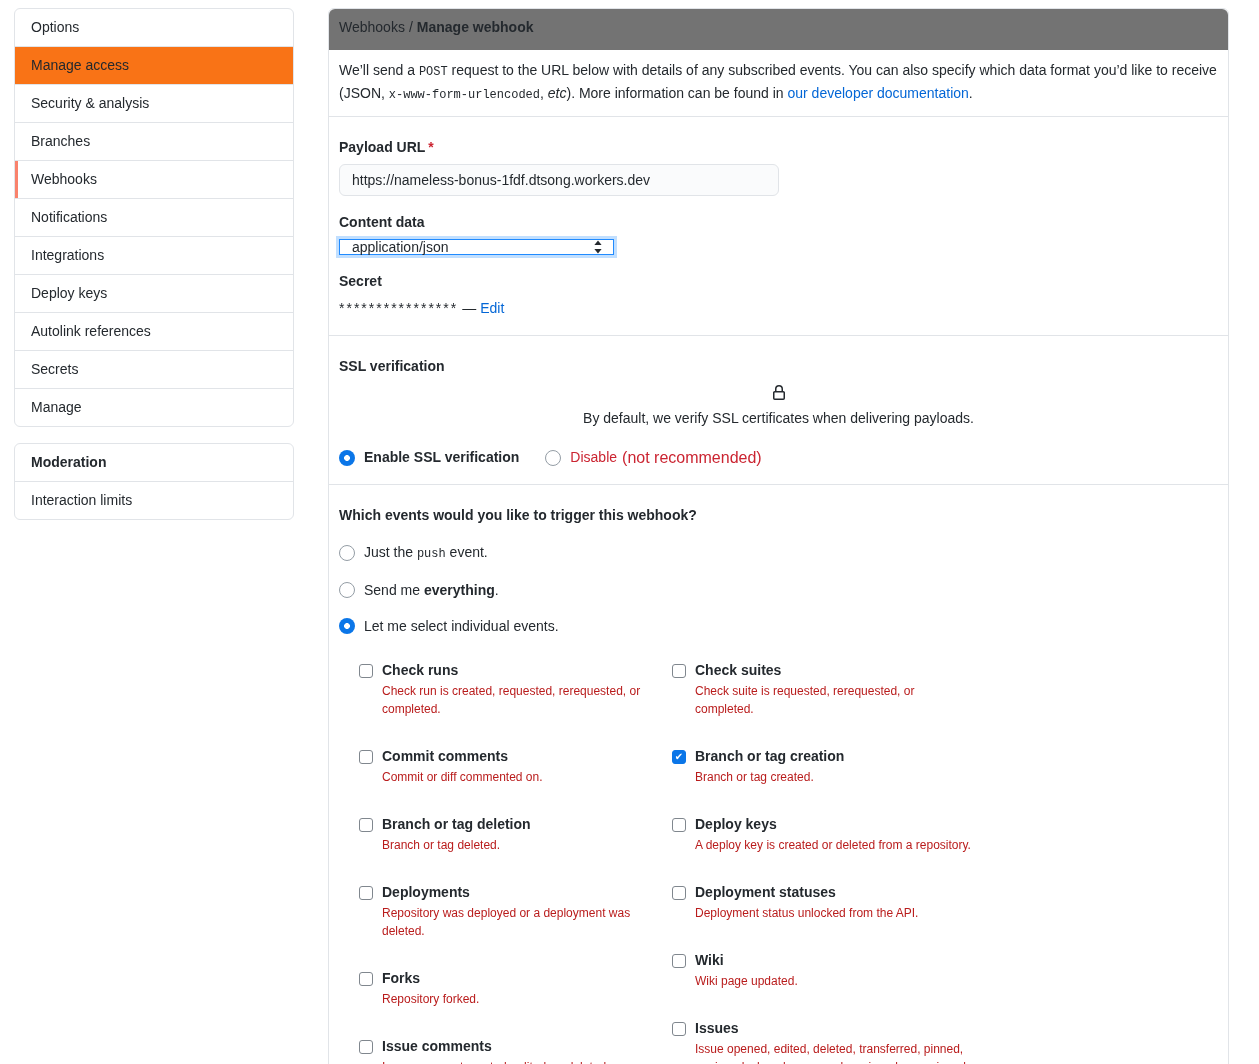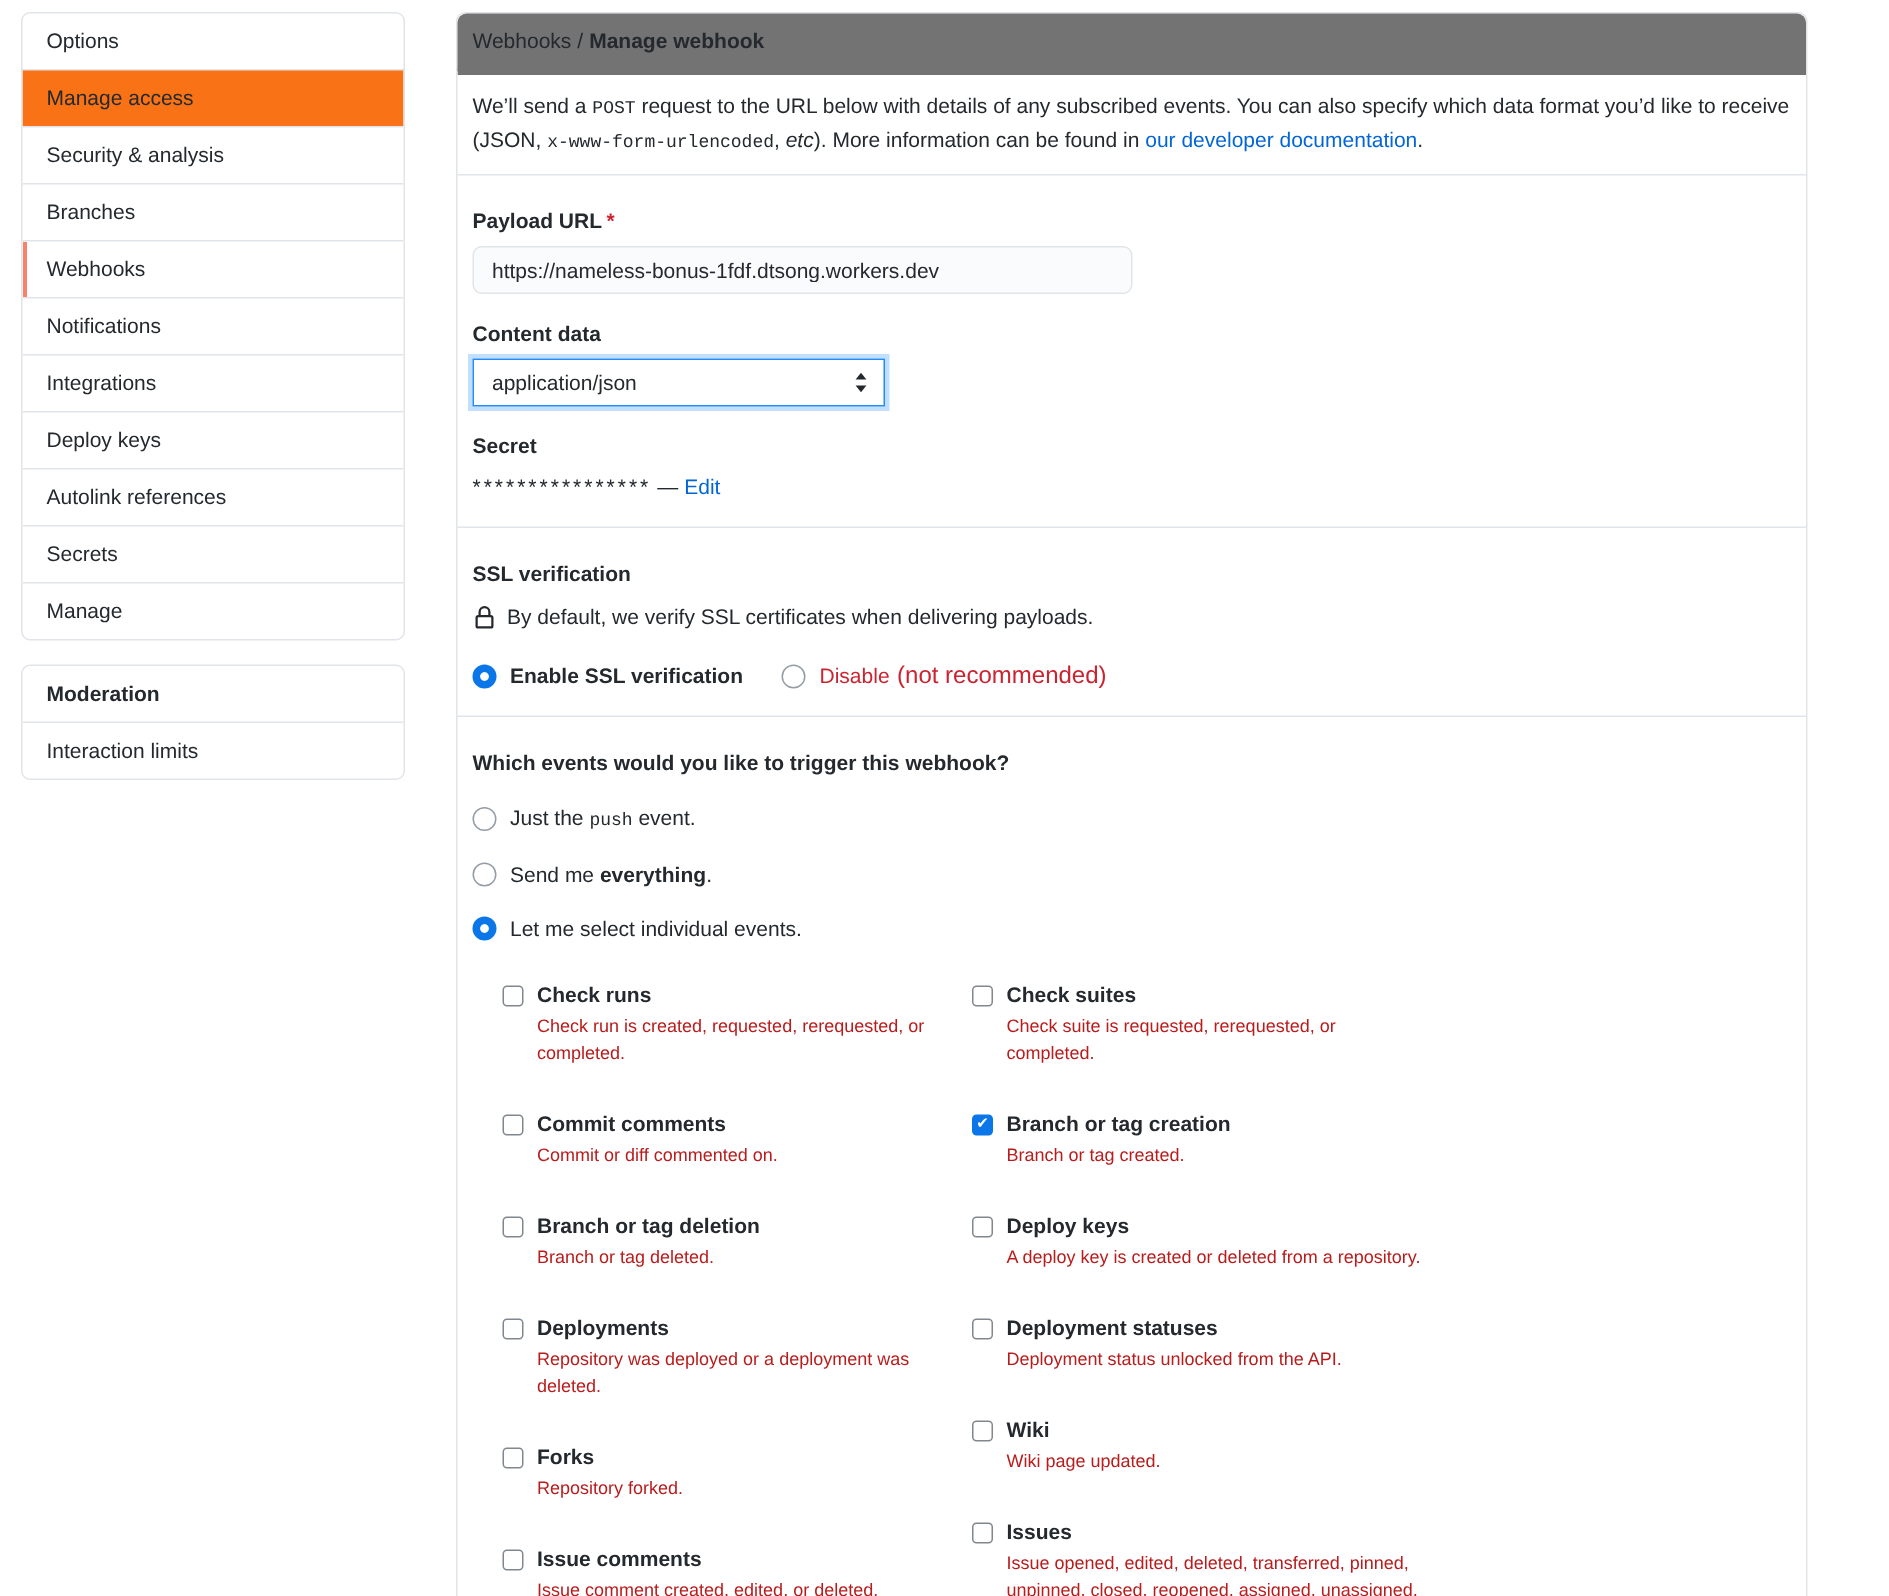--- a/index.html
+++ b/index.html
@@ -10,21 +10,21 @@
     font-family: "Liberation Sans", "DejaVu Sans", sans-serif;
     font-size: 14px;
     -webkit-font-smoothing: antialiased;
   }
   a { color: #0366d6; text-decoration: none; cursor: pointer; }
   code { font-family: "Liberation Mono", "DejaVu Sans Mono", monospace; font-size: 12px; }
 
   .layout { display: flex; align-items: flex-start; padding: 8px 0 0 14px; }
 
   
-  .sidebar { width: 256px; flex: none; }
+  .sidebar { width: 280px; flex: none; }
   .nav-box { border: 1px solid #e1e4e8; border-radius: 6px; background: #fff; overflow: hidden; }
   .nav-box + .nav-box { margin-top: 16px; }
   .nav-item {
     display: block; padding: 8px 16px; line-height: 21px;
     color: #24292e; cursor: pointer; position: relative;
   }
   .nav-item + .nav-item { border-top: 1px solid #e1e4e8; }
   .nav-item.highlighted { background: #f97316; }
   .nav-item.active { box-shadow: inset 3px 0 0 #f9826c; }
   .nav-header { font-weight: 700; padding: 8px 16px; line-height: 21px; border-bottom: 1px solid #e1e4e8; }
@@ -54,35 +54,35 @@
   .field-label { font-weight: 700; line-height: 21px; margin-bottom: 6px; }
   .required { color: #cb2431; margin-left: 3px; }
 
   .text-input {
     display: block; width: 440px; height: 32px; padding: 5px 12px;
     font: inherit; color: #24292e; background: #fafbfc;
     border: 1px solid #e1e4e8; border-radius: 6px; outline: none;
   }
 
   .select {
-    width: 275px; height: 32px; background: #fff;
+    width: 275px; height: 16px; background: #fff;
     border: 1px solid #218bff; border-radius: 0;
     box-shadow: 0 0 0 3px rgba(33,139,255,0.28);
     display: flex; align-items: center; justify-content: space-between;
     padding: 0 10px 0 12px; cursor: pointer;
   }
   .select svg { flex: none; }
 
   .secret-line { line-height: 21px; }
   .secret-mask { letter-spacing: 2px; }
   .secret-sep { margin: 0 4px; }
 
   .ssl-heading, .events-heading { font-weight: 700; line-height: 21px; }
   .ssl-heading { margin-bottom: 8px; }
-  .ssl-note { display: flex; align-items: center; gap: 7px; line-height: 21px; color: #24292e; }
+  .ssl-note { display: flex; align-items: center; gap: 7px; line-height: 21px; color: #24292e; flex-direction: column; }
   .ssl-note svg { flex: none; }
   .ssl-options { display: flex; align-items: center; margin-top: 18px; line-height: 21px; }
   .ssl-options .opt { display: flex; align-items: center; cursor: pointer; }
   .ssl-options .opt + .opt { margin-left: 26px; }
   .ssl-enable-label { font-weight: 700; margin-left: 9px; }
   .ssl-disable-label { color: #cb2431; margin-left: 9px; }
   .ssl-disable-note { color: #cb2431; font-size: 16px; margin-left: 5px; }
 
   .radio {
     width: 16px; height: 16px; border-radius: 50%;

